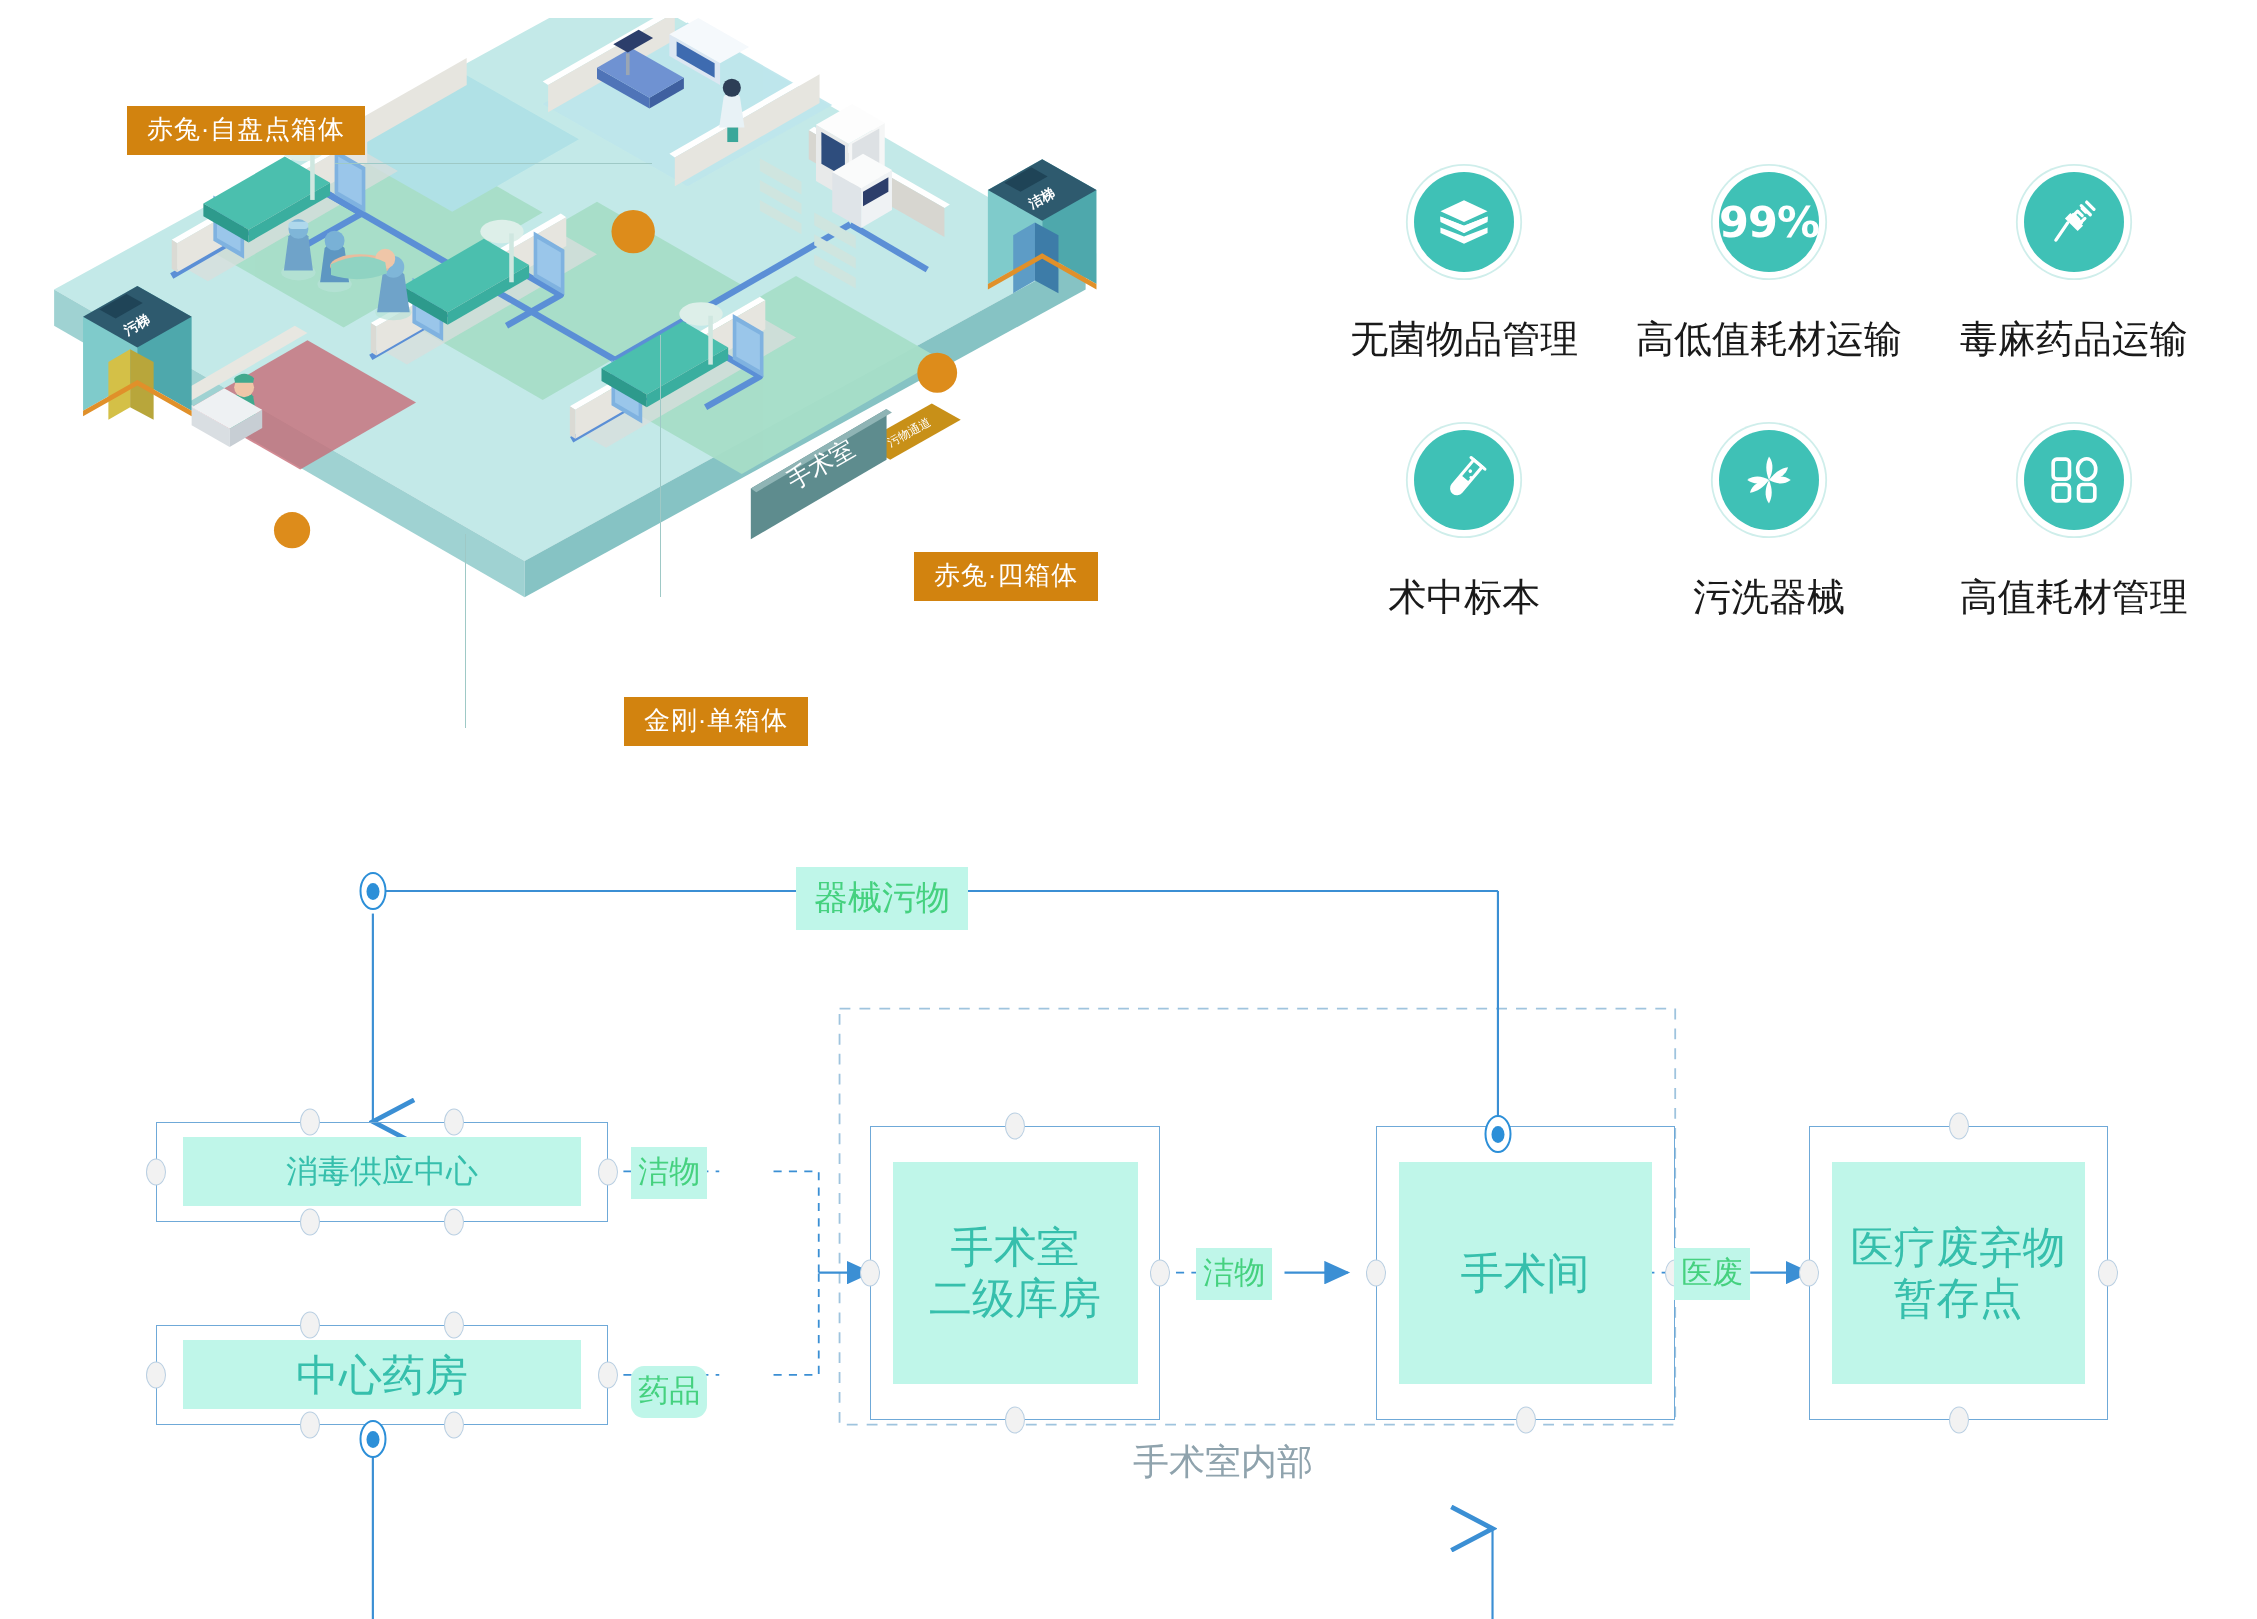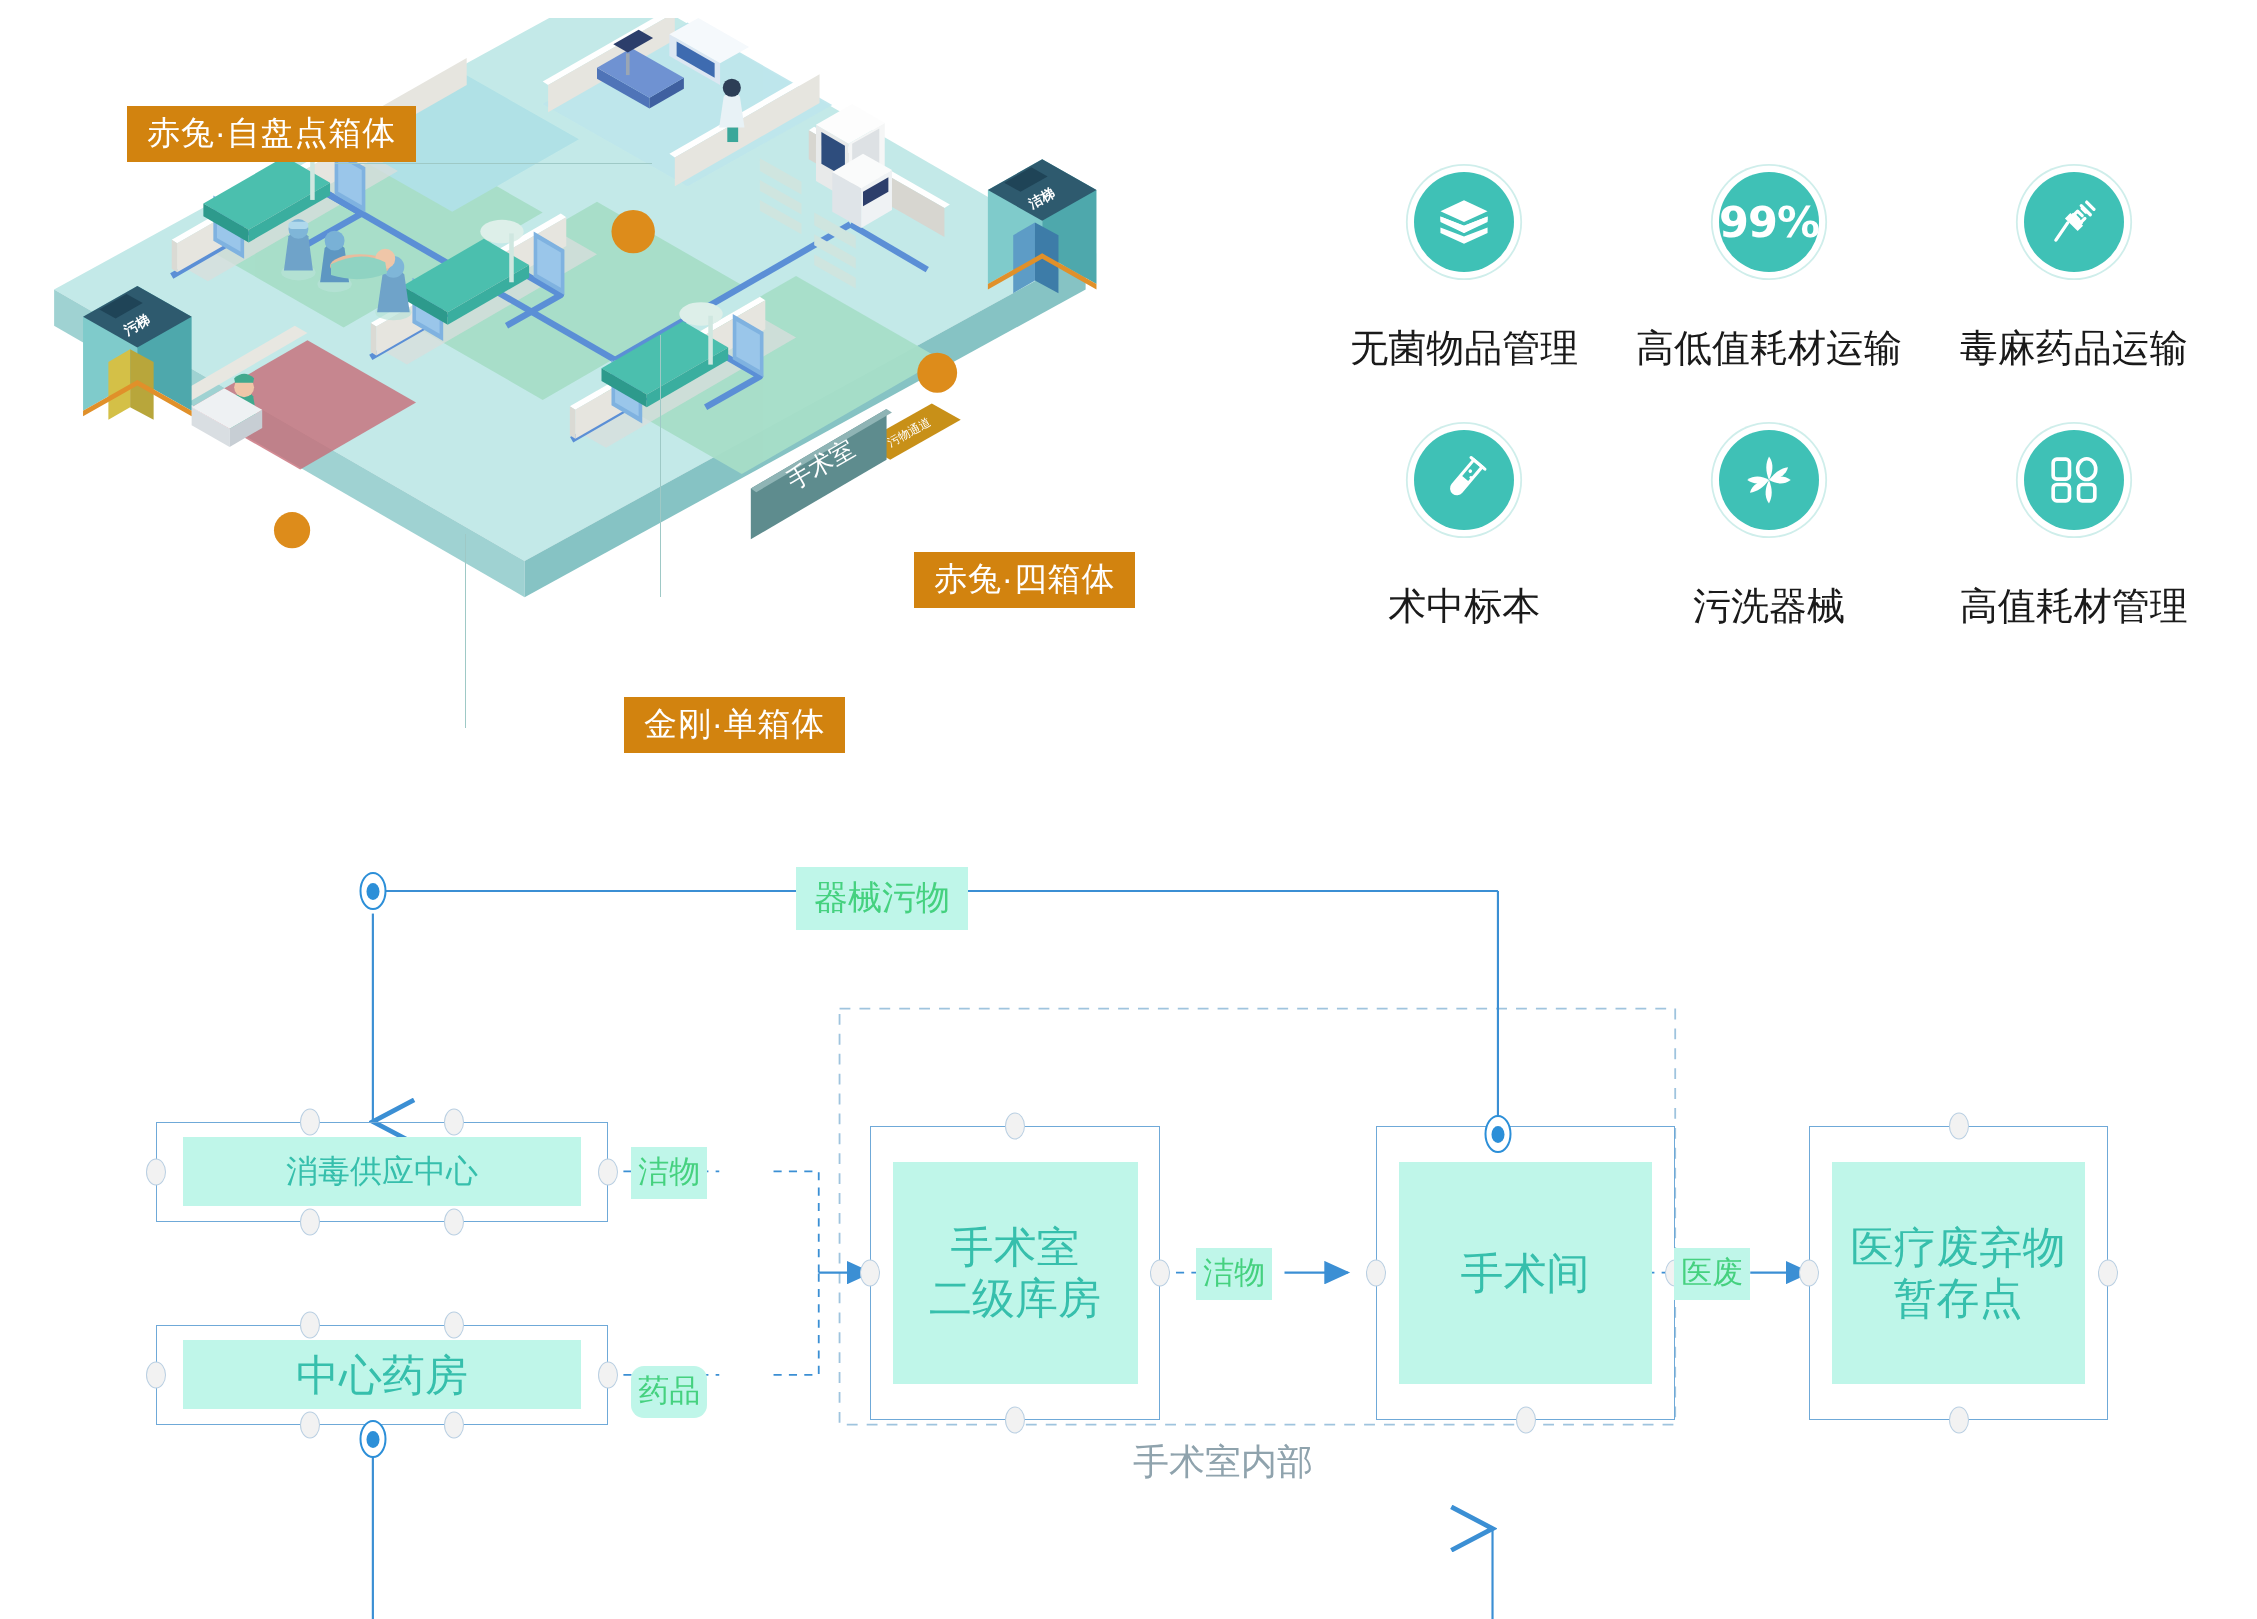--- a/index.html
+++ b/index.html
@@ -12,21 +12,21 @@
   
   #top-section{position:absolute;left:0;top:0;width:2257px;height:796px;}
 
   
   #iso-wrap{position:absolute;left:36px;top:18px;width:1122px;height:724px;}
   #iso-svg{position:absolute;left:0;top:0;}
 
   
   .badge{
     position:absolute;background:#D2830F;color:#ffffff;
-    font-size:33px;letter-spacing:0.9px;
+    font-size:26px;letter-spacing:0.9px;
     padding:10px 20px 12.7px 20px;white-space:nowrap;line-height:1;
     z-index:40;
   }
   #badge-1{left:127px;top:106px;}
   #badge-2{left:914px;top:552px;}
   #badge-3{left:624px;top:697px;}
 
   .leader{position:absolute;background:#9ec9c6;z-index:30;}
 
   
@@ -41,21 +41,21 @@
     background:#3FC1B6;display:flex;align-items:center;justify-content:center;
     box-shadow:0 0 0 6.3px #ffffff,0 0 0 8.1px #cfeeeb;
     position:relative;
   }
   .icon-circle svg{display:block;}
   .icon-pct{
     color:#ffffff;font-size:43px;font-weight:bold;letter-spacing:-0.9px;
     font-family:"DejaVu Sans",sans-serif;line-height:1;
   }
   .icon-label{
-    margin-top:33px;font-size:38px;color:#1a1a1a;white-space:nowrap;line-height:1.1;
+    margin-top:24px;font-size:38px;color:#1a1a1a;white-space:nowrap;line-height:1.1;
   }
 
   
   #flow-section{position:absolute;left:0;top:796px;width:2257px;height:823px;}
   #flow-svg{position:absolute;left:0;top:0;}
 
   .flow-box{position:absolute;}
   .flow-box .outline{
     position:absolute;left:0;top:0;width:100%;height:100%;
     border:1.8px solid #6FA9D8;box-sizing:border-box;background:transparent;

